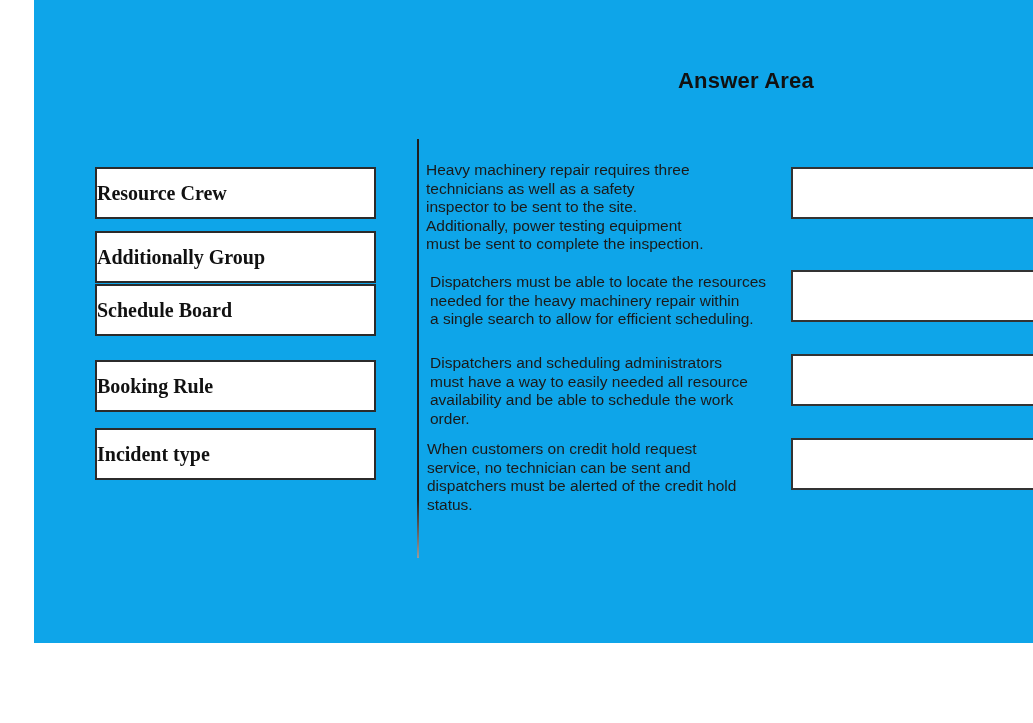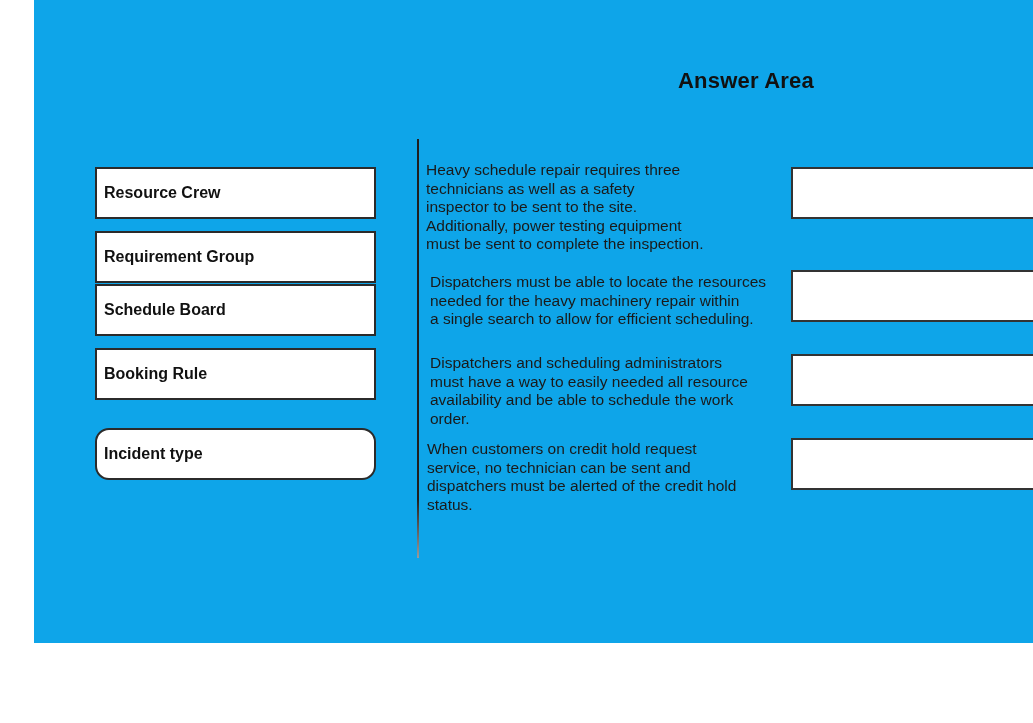--- a/index.html
+++ b/index.html
@@ -33,31 +33,31 @@
     left: 61px;
     width: 281px;
     height: 52px;
     border: 2px solid #2b2b2b;
     box-sizing: border-box;
     background: #ffffff;
     display: flex;
     align-items: center;
   }
   .drag-item-label {
-    font-size: 16px;
+    font-size: 20px;
     font-weight: 700;
     color: #111111;
-    padding-left: 7px;
     white-space: nowrap;
+    font-family: Liberation Serif, serif;
   }
   .di0 { top: 167px; }
   .di1 { top: 231px; }
   .di2 { top: 284px; }
-  .di3 { top: 348px; text-align: center; }
-  .di4 { top: 428px; border-radius: 14px; }
+  .di3 { top: 360px; text-align: center; }
+  .di4 { top: 428px; }
   .di5 { top: 497px; }
 
   
   .divider {
     position: absolute;
     left: 383px;
     top: 139px;
     width: 2px;
     height: 419px;
     background: linear-gradient(to bottom, #1f1f1f 0%, #1f1f1f 86%, #9a9a9a 100%);
@@ -101,35 +101,35 @@
 <body>
 
 <div class="canvas">
 
   <h1 class="title">Answer Area</h1>
 
   <div class="drag-item di0">
     <span class="drag-item-label">Resource Crew</span>
   </div>
   <div class="drag-item di1">
-    <span class="drag-item-label">Requirement Group</span>
+    <span class="drag-item-label">Additionally Group</span>
   </div>
   <div class="drag-item di2">
     <span class="drag-item-label">Schedule Board</span>
   </div>
   <div class="drag-item di3">
     <span class="drag-item-label">Booking Rule</span>
   </div>
   <div class="drag-item di4">
     <span class="drag-item-label">Incident type</span>
   </div>
 
   <div class="divider"></div>
 
-  <p class="scenario s0">Heavy schedule repair requires three
+  <p class="scenario s0">Heavy machinery repair requires three
 technicians as well as a safety
 inspector to be sent to the site.
 Additionally, power testing equipment
 must be sent to complete the inspection.</p>
   <p class="scenario s1">Dispatchers must be able to locate the resources
 needed for the heavy machinery repair within
 a single search to allow for efficient scheduling.</p>
   <p class="scenario s2">Dispatchers and scheduling administrators
 must have a way to easily needed all resource
 availability and be able to schedule the work

